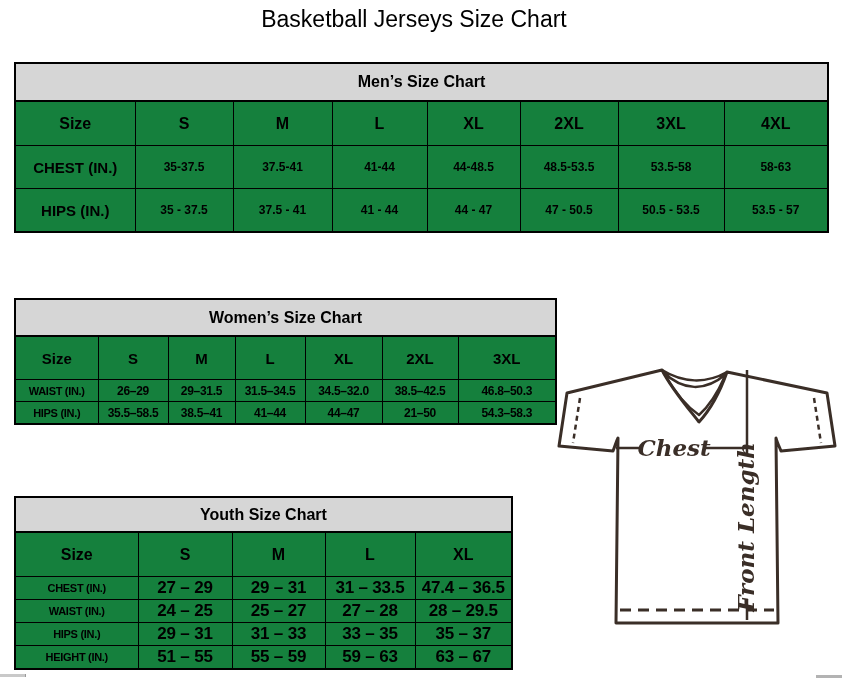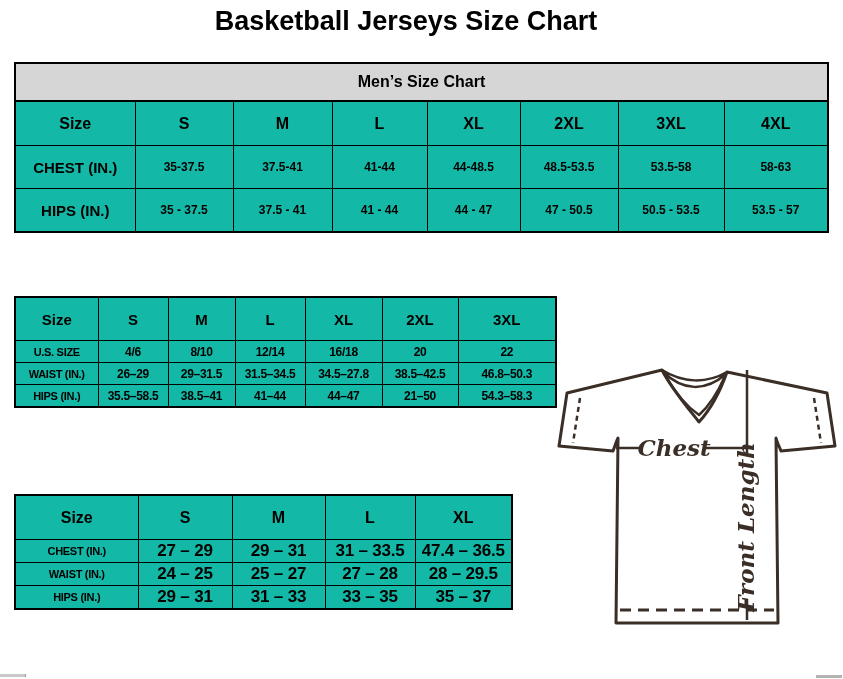--- a/index.html
+++ b/index.html
@@ -1,32 +1,32 @@
 <!DOCTYPE html>
 <html><head>
 <meta charset="utf-8">
 <style>
   html,body{margin:0;padding:0;background:#fff;}
   .screen{
     position:relative;width:843px;height:679px;background:#fff;overflow:hidden;
     font-family:"Liberation Sans",sans-serif;color:#000;
   }
   .page-title{
-    position:absolute;top:6px;left:0;width:812px;text-align:center;
-    font-size:27px;font-weight:bold;letter-spacing:0;
+    position:absolute;top:6px;left:8px;width:812px;text-align:center;
+    font-size:23px;font-weight:normal;letter-spacing:0;
   }
   .chart{position:absolute;border-radius:30px;}
   .chart-title{
     background:#d6d6d6;border:2px solid #000;
     display:flex;align-items:center;justify-content:center;
     font-weight:bold;font-size:16px;
   }
   table{
     border-collapse:collapse;table-layout:fixed;width:100%;
-    border:2px solid #000;margin-top:-2px;background:#14b8a6;padding-left:12px;
+    border:2px solid #000;margin-top:-2px;background:#15803d;padding-left:12px;
   }
   th,td{border:1px solid #000;text-align:center;vertical-align:middle;padding:0;}
   
   .men{left:14px;top:62px;width:815px;}
   .men .chart-title{height:36px;}
   .men thead th{height:43px;font-size:16px;}
   .men tbody th{height:42px;font-size:15px;}
   .men tbody td{height:42px;font-size:12px;font-weight:bold;}
   
   .women{left:14px;top:298px;width:543px;}
@@ -102,20 +102,21 @@
             <td>44 - 47</td>
             <td>47 - 50.5</td>
             <td>50.5 - 53.5</td>
             <td>53.5 - 57</td>
           </tr>
         </tbody>
     </table>
   </div>
 
   <div class="chart women">
+    <div class="chart-title">Women’s Size Chart</div>
     <table>
       <colgroup>
         <col style="width:83px">
           <col style="width:70px">
           <col style="width:67px">
           <col style="width:70px">
         <col style="width:77px">
           <col style="width:76px">
           <col>
       </colgroup>
@@ -125,51 +126,43 @@
             <th>S</th>
             <th>M</th>
             <th>L</th>
             <th>XL</th>
             <th>2XL</th>
             <th>3XL</th>
           </tr>
         </thead>
       <tbody>
           <tr>
-            <th>U.S. SIZE</th>
-            <td>4/6</td>
-            <td>8/10</td>
-            <td>12/14</td>
-            <td>16/18</td>
-            <td>20</td>
-            <td>22</td>
-          </tr>
-          <tr>
             <th>WAIST (IN.)</th>
             <td>26–29</td>
             <td>29–31.5</td>
             <td>31.5–34.5</td>
-            <td>34.5–27.8</td>
+            <td>34.5–32.0</td>
             <td>38.5–42.5</td>
             <td>46.8–50.3</td>
           </tr>
           <tr>
             <th>HIPS (IN.)</th>
             <td>35.5–58.5</td>
             <td>38.5–41</td>
             <td>41–44</td>
             <td>44–47</td>
             <td>21–50</td>
             <td>54.3–58.3</td>
           </tr>
         </tbody>
     </table>
   </div>
 
   <div class="chart youth">
+    <div class="chart-title">Youth Size Chart</div>
     <table>
       <colgroup>
         <col style="width:123px">
           <col style="width:94px">
           <col style="width:93px">
           <col style="width:90px">
           <col>
       </colgroup>
       <thead>
           <tr>
@@ -194,20 +187,27 @@
             <td>25 – 27</td>
             <td>27 – 28</td>
             <td>28 – 29.5</td>
           </tr>
           <tr>
             <th>HIPS (IN.)</th>
             <td>29 – 31</td>
             <td>31 – 33</td>
             <td>33 – 35</td>
             <td>35 – 37</td>
+          </tr>
+          <tr>
+            <th>HEIGHT (IN.)</th>
+            <td>51 – 55</td>
+            <td>55 – 59</td>
+            <td>59 – 63</td>
+            <td>63 – 67</td>
           </tr>
         </tbody>
     </table>
   </div>
 
   <svg class="jersey" width="290" height="321" viewBox="0 0 290 321">
     <g fill="none" stroke="#3a2e27" stroke-linejoin="round" stroke-linecap="butt">
       <path stroke-width="3" d="M 109 12 L 14 35 L 6 88 L 60 93 C 62 88 63 84 65 80 L 63 265 L 225 265 L 223 80
            C 224 84 226 88 228 93 L 282 88 L 274 35 L 174 14
            C 167 34 157 52 146 64 C 135 50 118 30 109 12 Z"></path>

